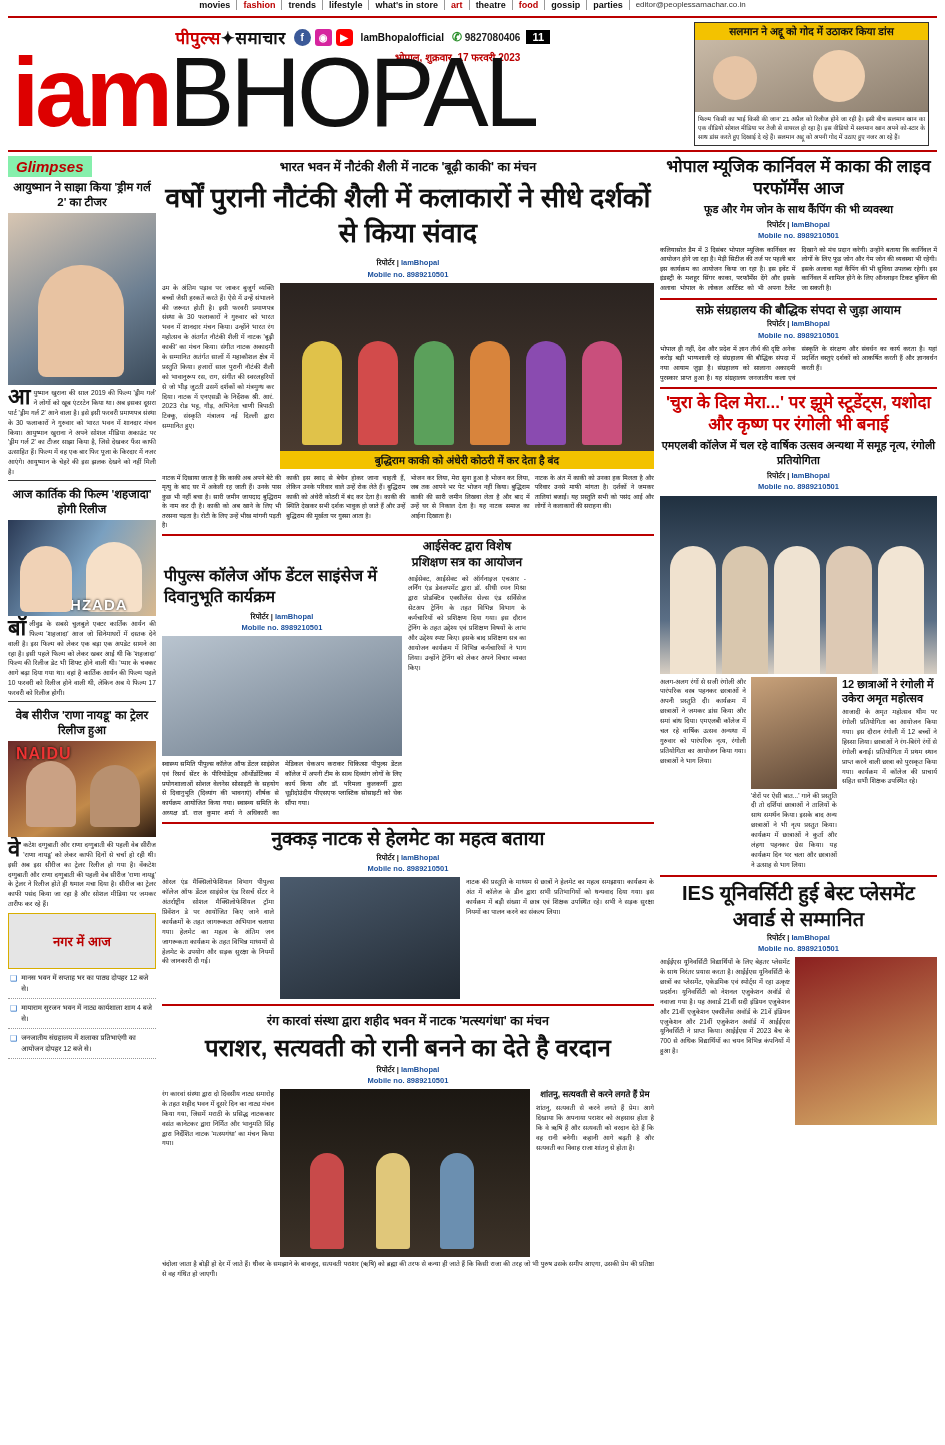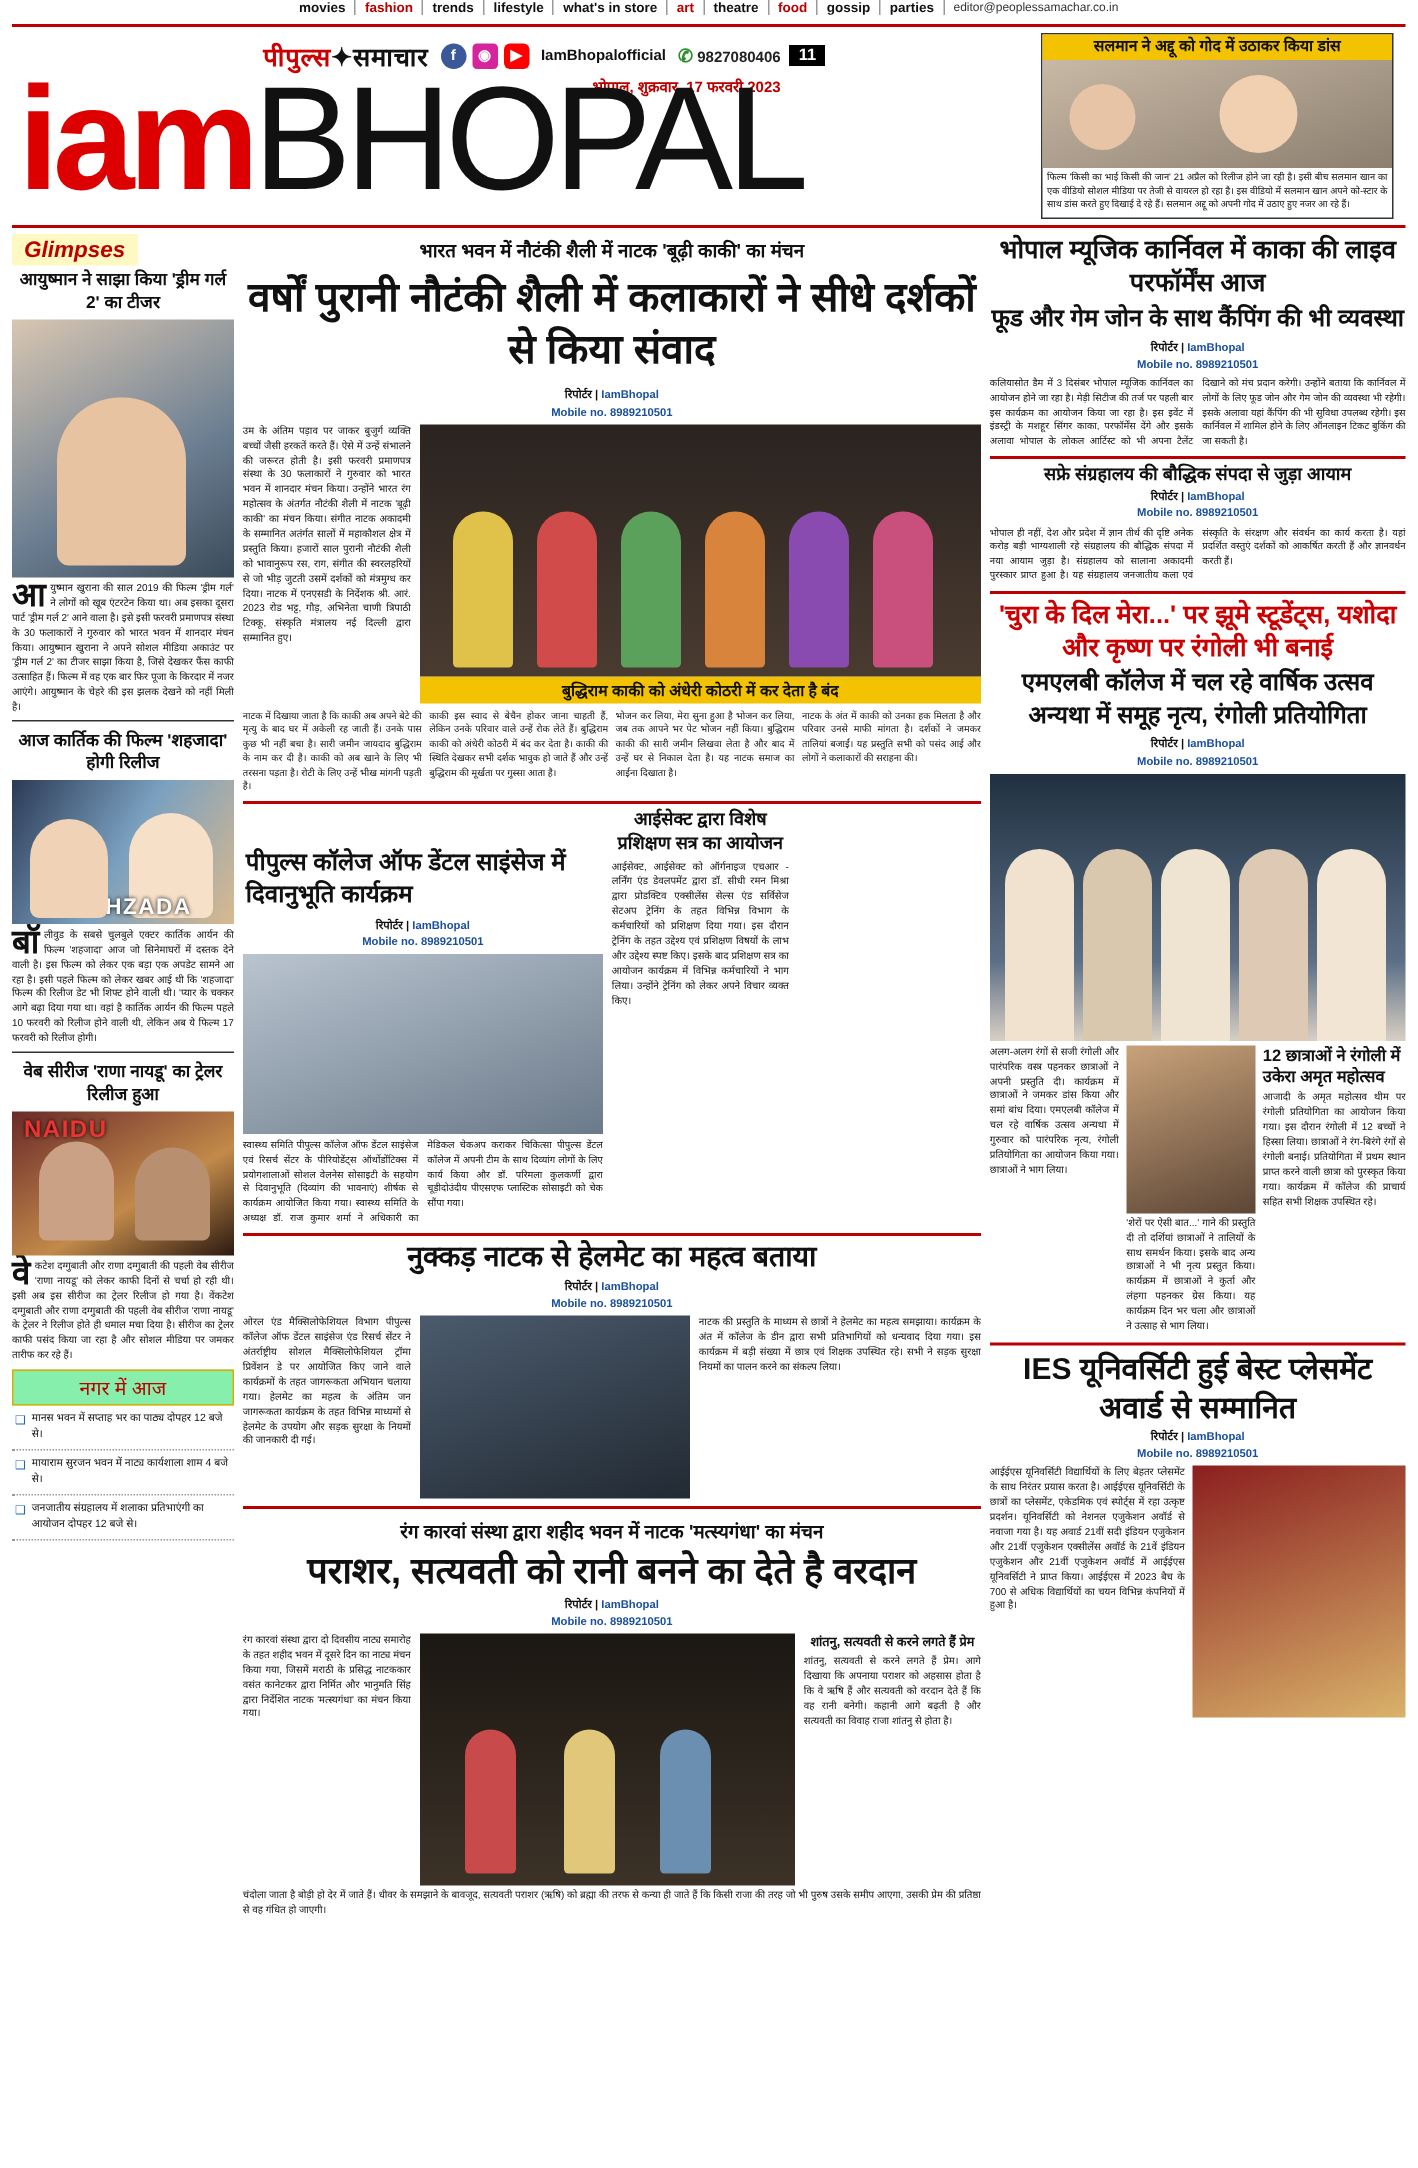--- a/index.html
+++ b/index.html
@@ -57,41 +57,41 @@
   hr.rule { border:none; border-top:2px solid #b00; margin:4px 0 0 0; }
   hr.thin { border:none; border-top:1px solid #333; margin:3px 0; }
 
   
   .body-grid { display:flex; gap:6px; padding-top:4px; }
   .col-left { width: 150px; }
   .col-mid  { width: 492px; }
   .col-right{ width: 281px; }
 
   .glimpses-hd {
-    background:#fef9c3; color:#b00; font-size:15px; font-weight:bold; font-style:italic;
+    background:#86efac; color:#b00; font-size:15px; font-weight:bold; font-style:italic;
     padding:2px 8px; display:inline-block;
   }
   .lead { font-size:11.5px; font-weight:bold; line-height:1.3; text-align:center; padding:3px 0; }
   .photo { background:#cfcfcf; position:relative; overflow:hidden; }
   .ph-a { height:172px; background:linear-gradient(150deg,#d8c6b2,#6c7f92 60%,#3a4a5a); }
   .ph-a:after{content:"";position:absolute;left:30px;top:52px;width:86px;height:112px;border-radius:42px 42px 8px 8px;background:#e8c3a2;}
   .body-txt { font-size:6.6px; line-height:1.5; text-align:justify; }
   .dropcap::first-letter{ float:left; font-size:22px; line-height:18px; font-weight:bold; padding-right:3px; }
 
   .ph-b { height:96px; background:linear-gradient(120deg,#2b3a55,#7aa0c0 50%,#d9b98f); }
   .ph-b:after{content:"";position:absolute;left:12px;top:26px;width:52px;height:66px;border-radius:26px 26px 6px 6px;background:#f0d2b6;}
   .ph-b:before{content:"";position:absolute;left:78px;top:22px;width:56px;height:70px;border-radius:28px 28px 6px 6px;background:#f6e0c8;}
   .shez { position:absolute; bottom:3px; left:0; width:100%; text-align:center; color:#fff; font-weight:bold; font-size:15px; letter-spacing:1px; text-shadow:0 0 3px #000;}
 
   .ph-c { height:96px; background:linear-gradient(150deg,#6b2a2a,#c28a4a 60%,#2b1a10); }
   .ph-c:after{content:"";position:absolute;left:18px;top:20px;width:50px;height:66px;border-radius:25px 25px 5px 5px;background:#caa184;}
   .ph-c:before{content:"";position:absolute;left:82px;top:24px;width:50px;height:62px;border-radius:25px 25px 5px 5px;background:#b8906f;}
   .naidu{position:absolute;top:4px;left:8px;color:#e33;font-weight:bold;font-size:16px;letter-spacing:1px;text-shadow:0 0 3px #000;}
 
-  .nagar-hd { background:#86efac; color:#b00; font-size:13px; font-weight:normal; text-align:center; padding:2px 0; margin-top:4px; border:1px solid #d8ae00;}
+  .nagar-hd { background:#e5e5e5; color:#b00; font-size:13px; font-weight:bold; text-align:center; padding:18px 0; margin-top:4px; border:1px solid #d8ae00;}
   .nagar-item { display:flex; gap:4px; font-size:7px; line-height:1.5; padding:4px 2px; border-bottom:1px dotted #999; }
   .bullet { color:#1a66c0; font-size:8px; }
 
   
   .kicker { text-align:center; font-size:12.5px; font-weight:bold; padding:2px 0; }
   .headline { font-size:27px; font-weight:bold; line-height:1.3; text-align:center; padding:4px 2px 6px; }
   .byline { text-align:center; font-size:7.5px; font-weight:bold; line-height:1.5; }
   .byline .blue { color:#1a4f9c; }
   .mid-flex { display:flex; gap:6px; }
   .mid-col-txt { width:112px; }
@@ -109,21 +109,21 @@
   .ph-ies { height:168px; background:linear-gradient(160deg,#8b1f1f,#d9b26a); position:relative; overflow:hidden;}
   .ph-med { height:120px; background:linear-gradient(160deg,#b9c4cf,#6b7a8a); position:relative; overflow:hidden;}
   .ph-rangoli{ height:112px; background:linear-gradient(160deg,#c9a27a,#5c4636); position:relative; overflow:hidden;}
 
   .two-col-txt { column-count:2; column-gap:6px; font-size:6.4px; line-height:1.5; text-align:justify; padding-top:3px;}
   .red-title { color:#c00; }
   .section-div { border-top:2px solid #b00; margin:5px 0 3px; }
 
   .hl-red { font-size:19px; font-weight:bold; line-height:1.3; text-align:center; }
   .right-hd { font-size:17px; font-weight:bold; text-align:center; line-height:1.3; }
-  .right-sub { font-size:16px; font-weight:bold; text-align:center; line-height:1.35; padding:2px 0; }
+  .right-sub { font-size:11px; font-weight:bold; text-align:center; line-height:1.35; padding:2px 0; }
 
   .small-hd { font-size:12px; font-weight:bold; line-height:1.3; text-align:center; }
   .ies-hd { font-size:20px; font-weight:bold; text-align:center; line-height:1.3; }
   .mid-bottom-hd { font-size:24px; font-weight:bold; text-align:center; line-height:1.3; }
   .kick-center { text-align:center; font-size:12.5px; font-weight:bold; padding:3px 0; }
 </style>
 </head>
 <body>
 
 <div class="page">

